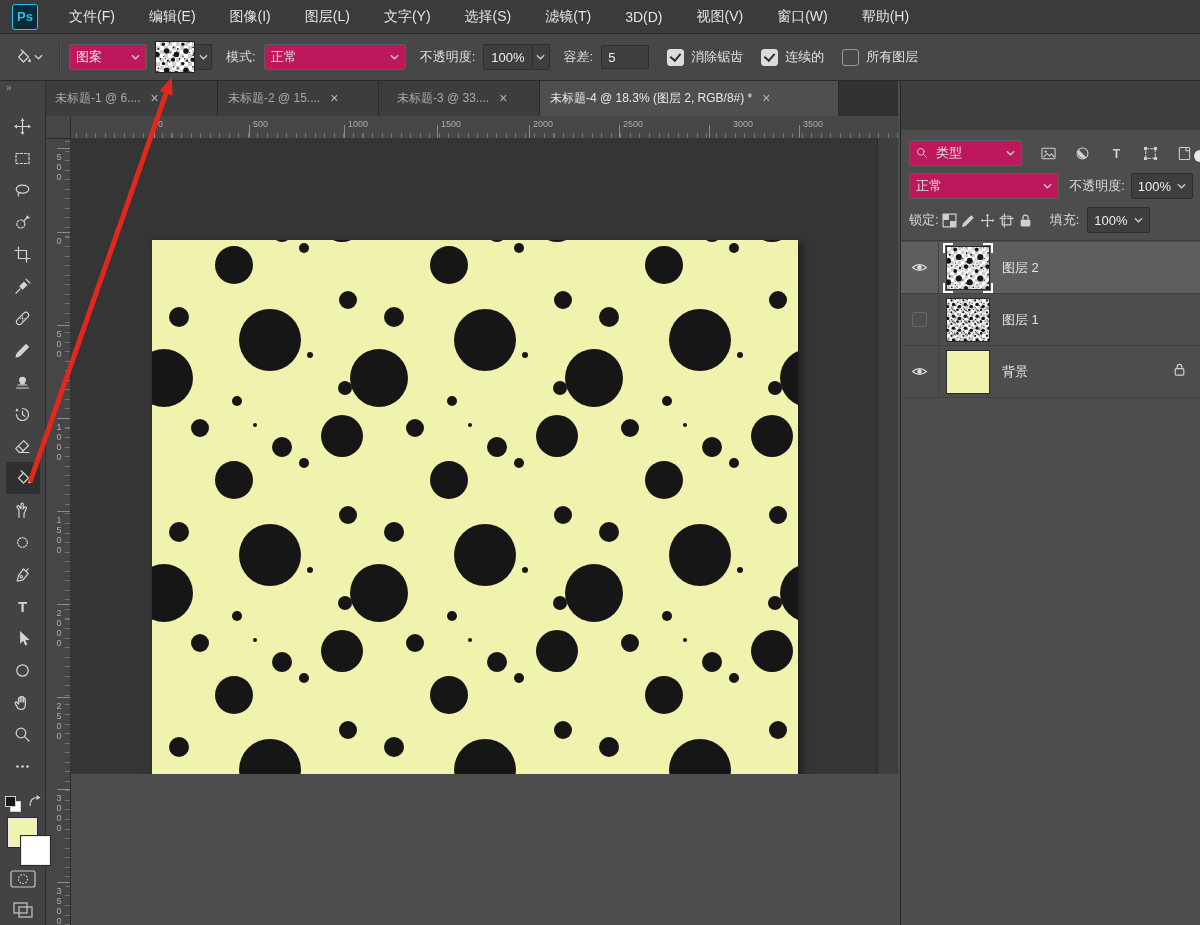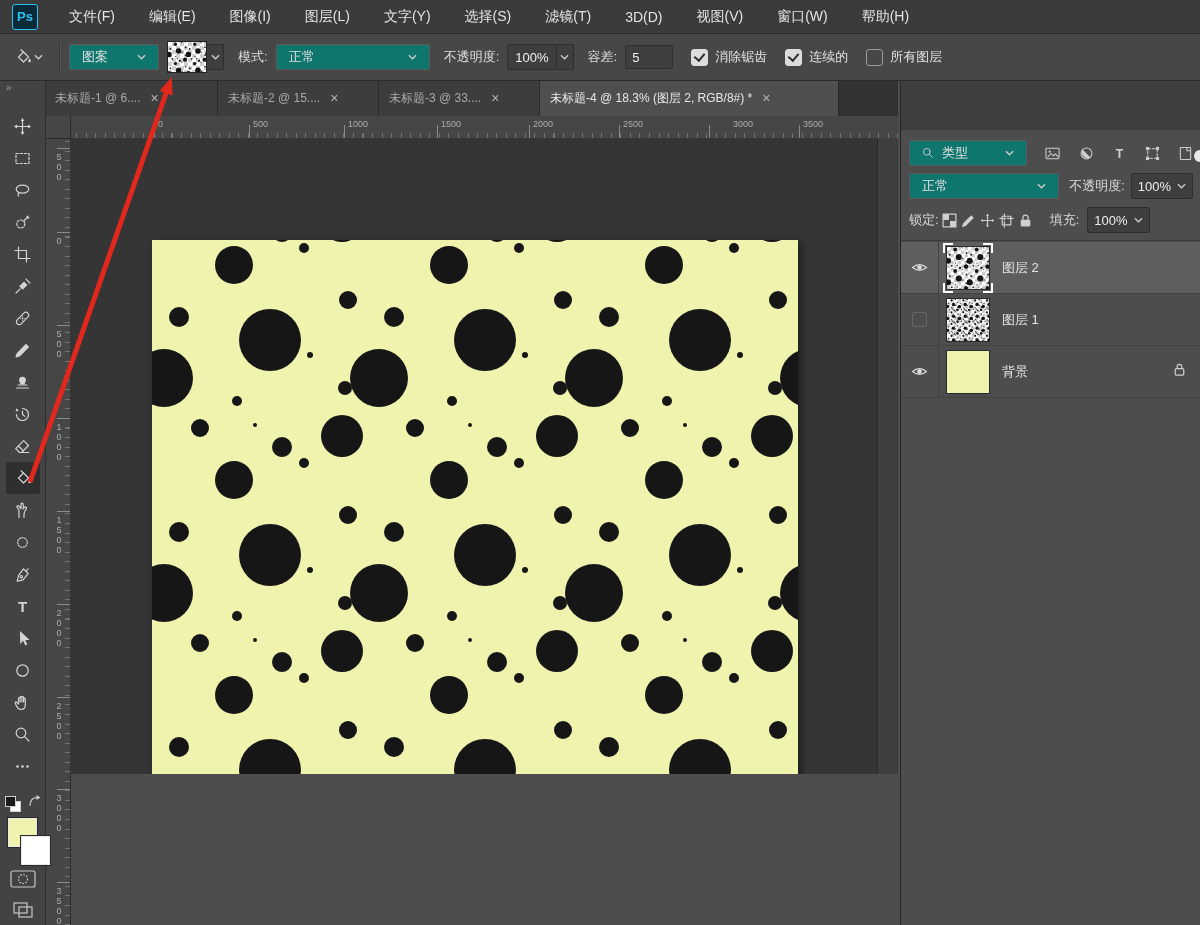--- a/index.html
+++ b/index.html
@@ -11,21 +11,21 @@
     user-select:none;
   }
   
   .menubar{position:absolute;left:0;top:0;width:1200px;height:33px;background:#3b3b3b;border-bottom:1px solid #2a2a2a;display:flex;align-items:center;z-index:5;}
   .ps-logo{width:24px;height:24px;margin:0 14px 0 12px;background:#0a2a38;border:1px solid #2ac0f0;border-radius:3px;color:#2ac0f0;font-size:13px;font-weight:bold;display:flex;align-items:center;justify-content:center;}
   .menu-item{color:#e3e3e3;font-size:14px;padding:0 17px;height:33px;display:flex;align-items:center;cursor:default;}
   
   .optionsbar{position:absolute;left:0;top:34px;width:1200px;height:46px;background:#474747;border-bottom:1px solid #2a2a2a;display:flex;align-items:center;z-index:4;}
   .opt-tool{display:flex;align-items:center;gap:3px;padding:0 8px 0 14px;}
   .opt-sep{width:1px;height:30px;background:#3a3a3a;border-right:1px solid #555;margin:0 8px;}
-  .dropbox{height:24px;background:#0f766e;border:1px solid #5c5c5c;border-radius:2px;display:flex;align-items:center;color:#e0e0e0;font-size:13px;padding:0 12px;gap:8px;}
+  .dropbox{height:24px;background:#be185d;border:1px solid #5c5c5c;border-radius:2px;display:flex;align-items:center;color:#e0e0e0;font-size:13px;padding:0 6px;gap:8px;}
   .dropbox .chev{margin-left:auto;}
   .opt-label{color:#dedede;font-size:13px;margin:0 8px 0 14px;white-space:nowrap;text-align:right;}
   .valuebox{height:24px;background:#3e3e3e;border:1px solid #2e2e2e;border-radius:2px;color:#f0f0f0;font-size:13px;display:flex;align-items:center;padding:0 7px;}
   .chevbtn{width:16px;height:24px;background:#3e3e3e;border:1px solid #2e2e2e;border-left:none;display:flex;align-items:center;justify-content:center;}
   input.tolerance{width:34px;height:22px;background:#3e3e3e;border:1px solid #2e2e2e;border-radius:2px;color:#f0f0f0;font-size:13px;padding:0 6px;outline:none;}
   .swatch-wrap{width:38px;height:30px;margin-left:8px;border:1px solid #222;position:relative;
      background:#fff;
      background-image:linear-gradient(45deg,#cfcfcf 25%,transparent 25%,transparent 75%,#cfcfcf 75%),linear-gradient(45deg,#cfcfcf 25%,transparent 25%,transparent 75%,#cfcfcf 75%);
      background-size:8px 8px;background-position:0 0,4px 4px;}
   .swatch-wrap svg{position:absolute;left:0;top:0;}
@@ -418,21 +418,21 @@
   <div class="tabstrip">
     <div class="doctab" style="width:152px">
       <span style="overflow:hidden;text-overflow:ellipsis;">未标题-1 @ 6....</span>
       <span class="close">×</span>
     </div>
     <div class="doctab" style="width:140px">
       <span style="overflow:hidden;text-overflow:ellipsis;">未标题-2 @ 15....</span>
       <span class="close">×</span>
     </div>
     <div class="doctab" style="width:140px">
-      <span style="overflow:hidden;text-overflow:ellipsis;">未标题-3 @ 33....</span>
+      <span style="overflow:hidden;text-overflow:ellipsis;margin-left:8px;">未标题-3 @ 33....</span>
       <span class="close">×</span>
     </div>
     <div class="doctab active" style="width:278px">
       <span style="overflow:hidden;text-overflow:ellipsis;">未标题-4 @ 18.3% (图层 2, RGB/8#) *</span>
       <span class="close">×</span>
     </div>
   </div>
 
   <div class="hruler" id="hruler">
       <div class="minor"></div>

